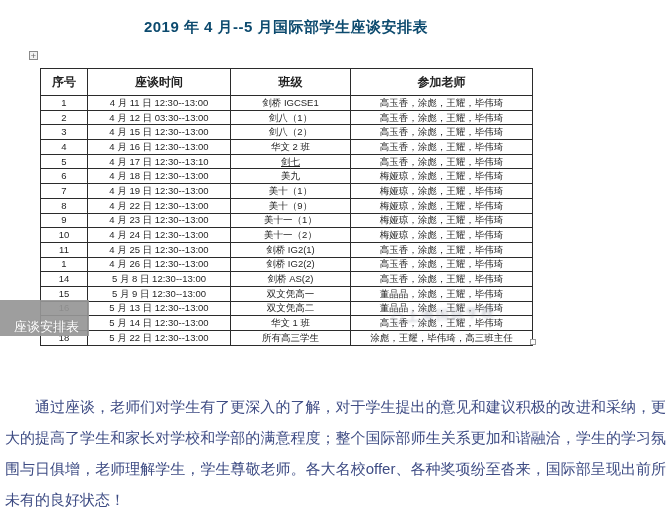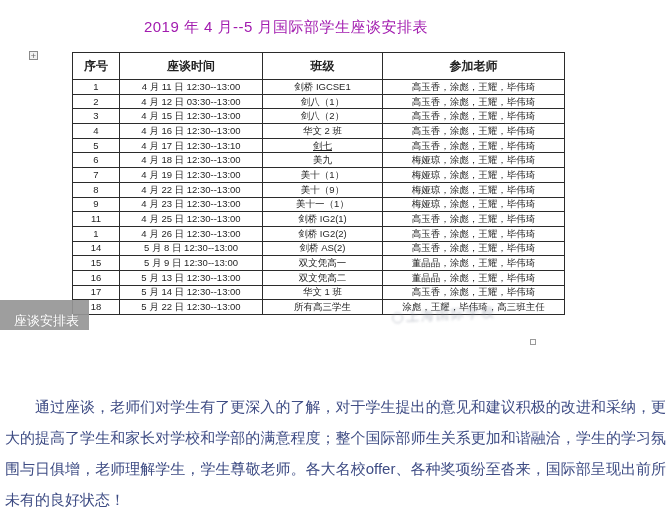--- a/index.html
+++ b/index.html
@@ -15,47 +15,46 @@
     background: #ffffff;
     overflow: hidden;
   }
   .doc-title {
     position: absolute;
     left: 40px;
     top: 18px;
     width: 492px;
     text-align: center;
     font-size: 15px;
-    font-weight: normal;
-    color: #a21caf;
+    font-weight: bold;
+    color: #0c4a6e;
     letter-spacing: 0.5px;
     white-space: nowrap;
   }
   .table-move-handle {
     position: absolute;
     left: 29px;
     top: 51px;
     width: 9px;
     height: 9px;
     border: 1px solid #8a8a8a;
     background: #f2f2f2;
     color: #666;
     font-size: 9px;
     line-height: 8px;
     text-align: center;
     box-sizing: border-box;
   }
   table.schedule {
     position: absolute;
     left: 40px;
-    top: 52px;
+    top: 68px;
     width: 492px;
     border-collapse: collapse;
     table-layout: fixed;
-    margin-left: 32px;
   }
   table.schedule th, table.schedule td {
     border: 1px solid #2b2b2b;
     padding: 0;
     text-align: center;
     vertical-align: middle;
     white-space: nowrap;
     overflow: hidden;
     color: #1f1f1f;
   }
@@ -86,21 +85,21 @@
     border: 1px solid #9a9a9a;
     background: #fdfdfd;
     box-sizing: border-box;
   }
   .caption-tooltip {
     position: absolute;
     left: 0;
     top: 300px;
     height: 22px;
     line-height: 26px;
-    padding: 8px 10px 0 14px;
+    padding: 14px 10px 0 14px;
     background: rgba(150, 150, 150, 0.92);
     color: #ffffff;
     font-size: 13px;
     white-space: nowrap;
     text-shadow: 0 0 1px rgba(120,120,120,0.6);
   }
   .school-watermark {
     position: absolute;
     left: 392px;
     top: 306px;
@@ -209,20 +208,26 @@
       <td>美十（9）</td>
       <td>梅娅琼，涂彪，王耀，毕伟琦</td>
     </tr>
         <tr>
       <td>9</td>
       <td>4 月 23 日 12:30--13:00</td>
       <td>美十一（1）</td>
       <td>梅娅琼，涂彪，王耀，毕伟琦</td>
     </tr>
         <tr>
+      <td>10</td>
+      <td>4 月 24 日 12:30--13:00</td>
+      <td>美十一（2）</td>
+      <td>梅娅琼，涂彪，王耀，毕伟琦</td>
+    </tr>
+        <tr>
       <td>11</td>
       <td>4 月 25 日 12:30--13:00</td>
       <td>剑桥 IG2(1)</td>
       <td>高玉香，涂彪，王耀，毕伟琦</td>
     </tr>
         <tr>
       <td>1</td>
       <td>4 月 26 日 12:30--13:00</td>
       <td>剑桥 IG2(2)</td>
       <td>高玉香，涂彪，王耀，毕伟琦</td>

